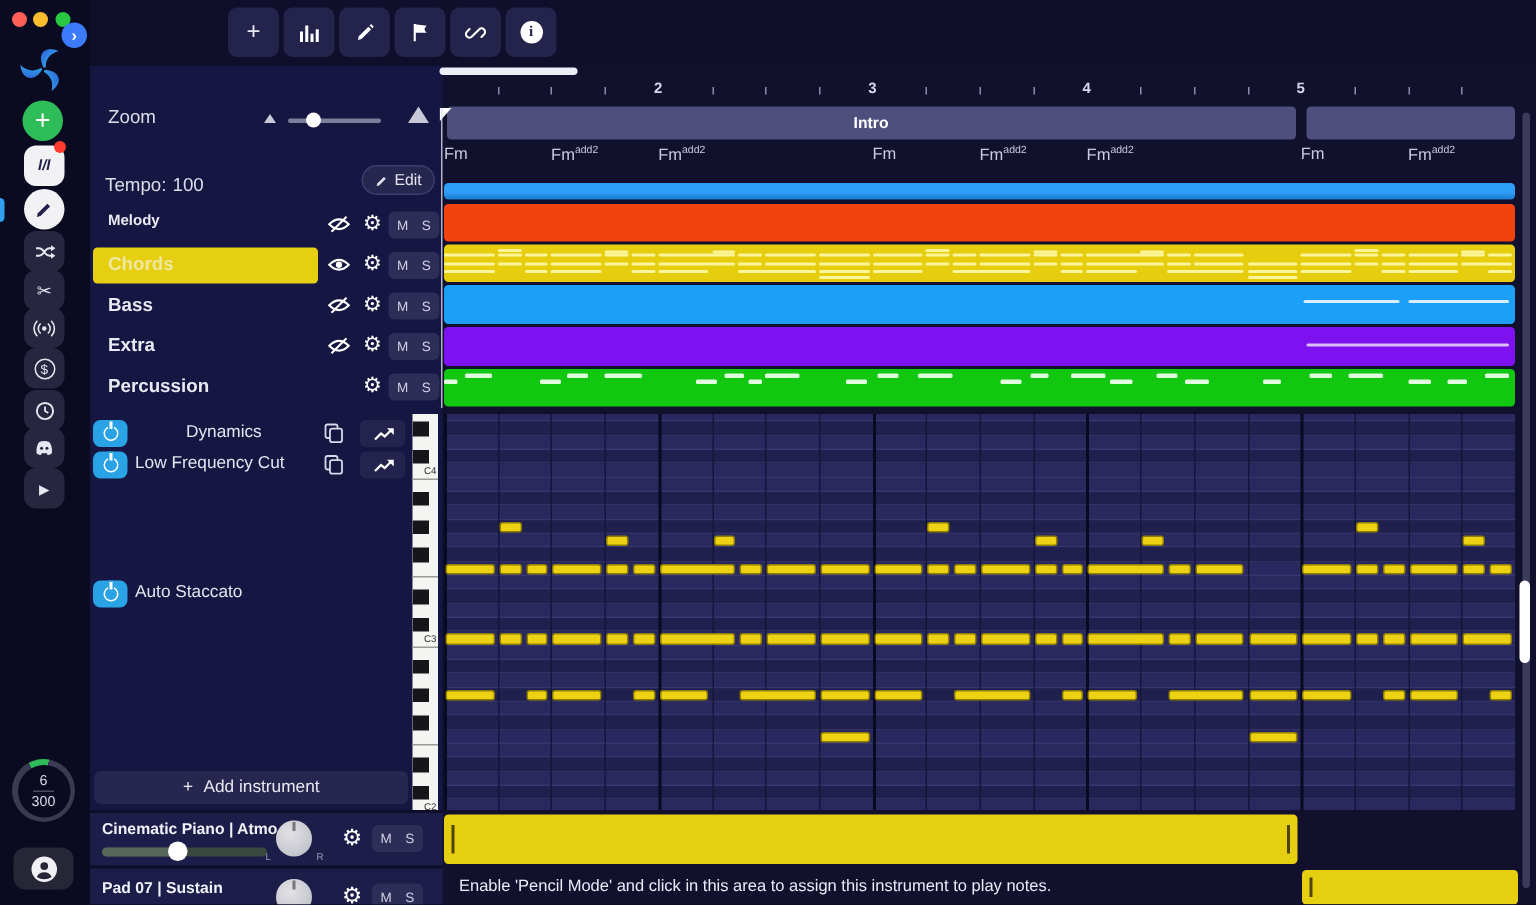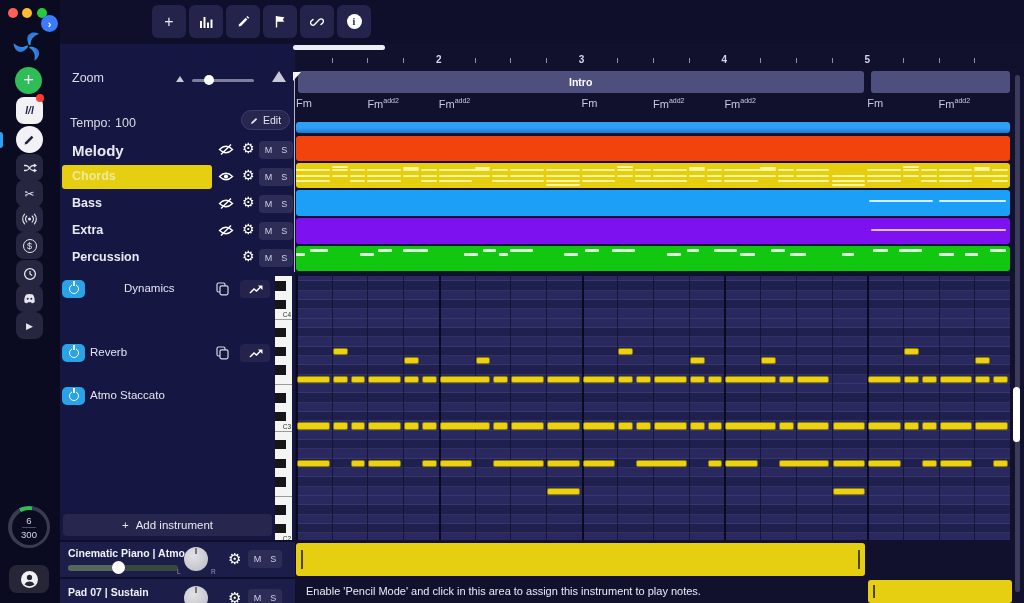--- a/index.html
+++ b/index.html
@@ -206,21 +206,21 @@
     <span>
         <svg width="9" height="9" viewBox="0 0 13 13">
           <path d="M2.2 9.2 L8.6 2.8 L10.4 4.6 L4 11 L1.6 11.6 Z" fill="#e4e4ef"></path>
         </svg>
       </span>
     <span>Edit</span>
   </div>
 
   <div id="track-list">
       <div style="position: absolute; left: 0px; top: 0px; width: 235px; height: 26px;">
-        <div style="position: absolute; left: 12px; top: 5px; font-size: 15px; font-weight: 600; color: rgb(233, 233, 242);">Melody</div>
+        <div style="position: absolute; left: 12px; top: 5px; font-size: 10px; font-weight: 600; color: rgb(233, 233, 242);">Melody</div>
         <div style="position: absolute; left: 158px; top: 7px;">
           <svg width="16" height="11" viewBox="0 0 16 11">
             <path d="M1.5 5.5 Q8 -1 14.5 5.5 Q8 12 1.5 5.5 Z" fill="none" stroke="#fff" stroke-width="1.4"></path>
             <line x1="3" y1="10.5" x2="13" y2="0.5" stroke="#fff" stroke-width="1.4"></line>
           </svg>
         </div>
         <div style="position: absolute; left: 182px; top: 4px; font-size: 14px; color: rgb(255, 255, 255); line-height: 1;">⚙</div>
         <div style="position: absolute; left: 199px; top: 4px; width: 34px; height: 18px; background: rgb(45, 45, 88); border-radius: 4px; display: flex; align-items: center; justify-content: center; gap: 9px; color: rgb(208, 208, 228); font-size: 9px;">
           <span>M</span>
           <span>S</span>
@@ -290,43 +290,43 @@
             <rect x="4" y="3.8" width="8" height="9" rx="1.5" fill="#161643" stroke="#d8d8ea" stroke-width="1.2"></rect>
           </svg>
         </div>
         <div style="position: absolute; left: 180px; top: 0px; width: 30px; height: 18px; background: rgb(35, 35, 78); border-radius: 4px; display: flex; align-items: center; justify-content: center;">
           <svg width="15" height="11" viewBox="0 0 15 11">
             <polyline points="2,9 6,5 8.5,7 13,2.5" fill="none" stroke="#fff" stroke-width="1.5"></polyline>
             <polygon points="10,1.5 14.5,1.5 14.5,6" fill="#fff"></polygon>
           </svg>
         </div>
       </div>
-      <div style="position: absolute; left: 0px; top: 64px; width: 235px; height: 20px;">
+      <div style="position: absolute; left: 0px; top: 21px; width: 235px; height: 20px;">
         <div style="position: absolute; left: 2px; top: 0px; width: 23px; height: 18px; background: rgb(42, 162, 230); border-radius: 5px; display: flex; align-items: center; justify-content: center;">
           <span class="pwr"></span>
         </div>
-        <div style="position: absolute; left: 30px; top: 2px; font-size: 11.5px; color: rgb(228, 228, 239);">Reverb</div>
+        <div style="position: absolute; left: 30px; top: 2px; font-size: 11.5px; color: rgb(228, 228, 239);">Low Frequency Cut</div>
         <div style="position: absolute; left: 156px; top: 2px;">
           <svg width="13" height="14" viewBox="0 0 13 14">
             <rect x="1" y="1" width="8" height="9" rx="1.5" fill="none" stroke="#d8d8ea" stroke-width="1.2"></rect>
             <rect x="4" y="3.8" width="8" height="9" rx="1.5" fill="#161643" stroke="#d8d8ea" stroke-width="1.2"></rect>
           </svg>
         </div>
         <div style="position: absolute; left: 180px; top: 0px; width: 30px; height: 18px; background: rgb(35, 35, 78); border-radius: 4px; display: flex; align-items: center; justify-content: center;">
           <svg width="15" height="11" viewBox="0 0 15 11">
             <polyline points="2,9 6,5 8.5,7 13,2.5" fill="none" stroke="#fff" stroke-width="1.5"></polyline>
             <polygon points="10,1.5 14.5,1.5 14.5,6" fill="#fff"></polygon>
           </svg>
         </div>
       </div>
       <div style="position: absolute; left: 0px; top: 107px; width: 235px; height: 20px;">
         <div style="position: absolute; left: 2px; top: 0px; width: 23px; height: 18px; background: rgb(42, 162, 230); border-radius: 5px; display: flex; align-items: center; justify-content: center;">
           <span class="pwr"></span>
         </div>
-        <div style="position: absolute; left: 30px; top: 2px; font-size: 11.5px; color: rgb(228, 228, 239);">Atmo Staccato</div>
+        <div style="position: absolute; left: 30px; top: 2px; font-size: 11.5px; color: rgb(228, 228, 239);">Auto Staccato</div>
       </div>
     </div>
 
   <div id="add-instrument">
     <span>+</span>
     <span>Add instrument</span>
   </div>
 
   <div class="strip" style="top:540px;height:37px">
     <span class="iname" style="top:5px">Cinematic Piano | Atmo...</span>

